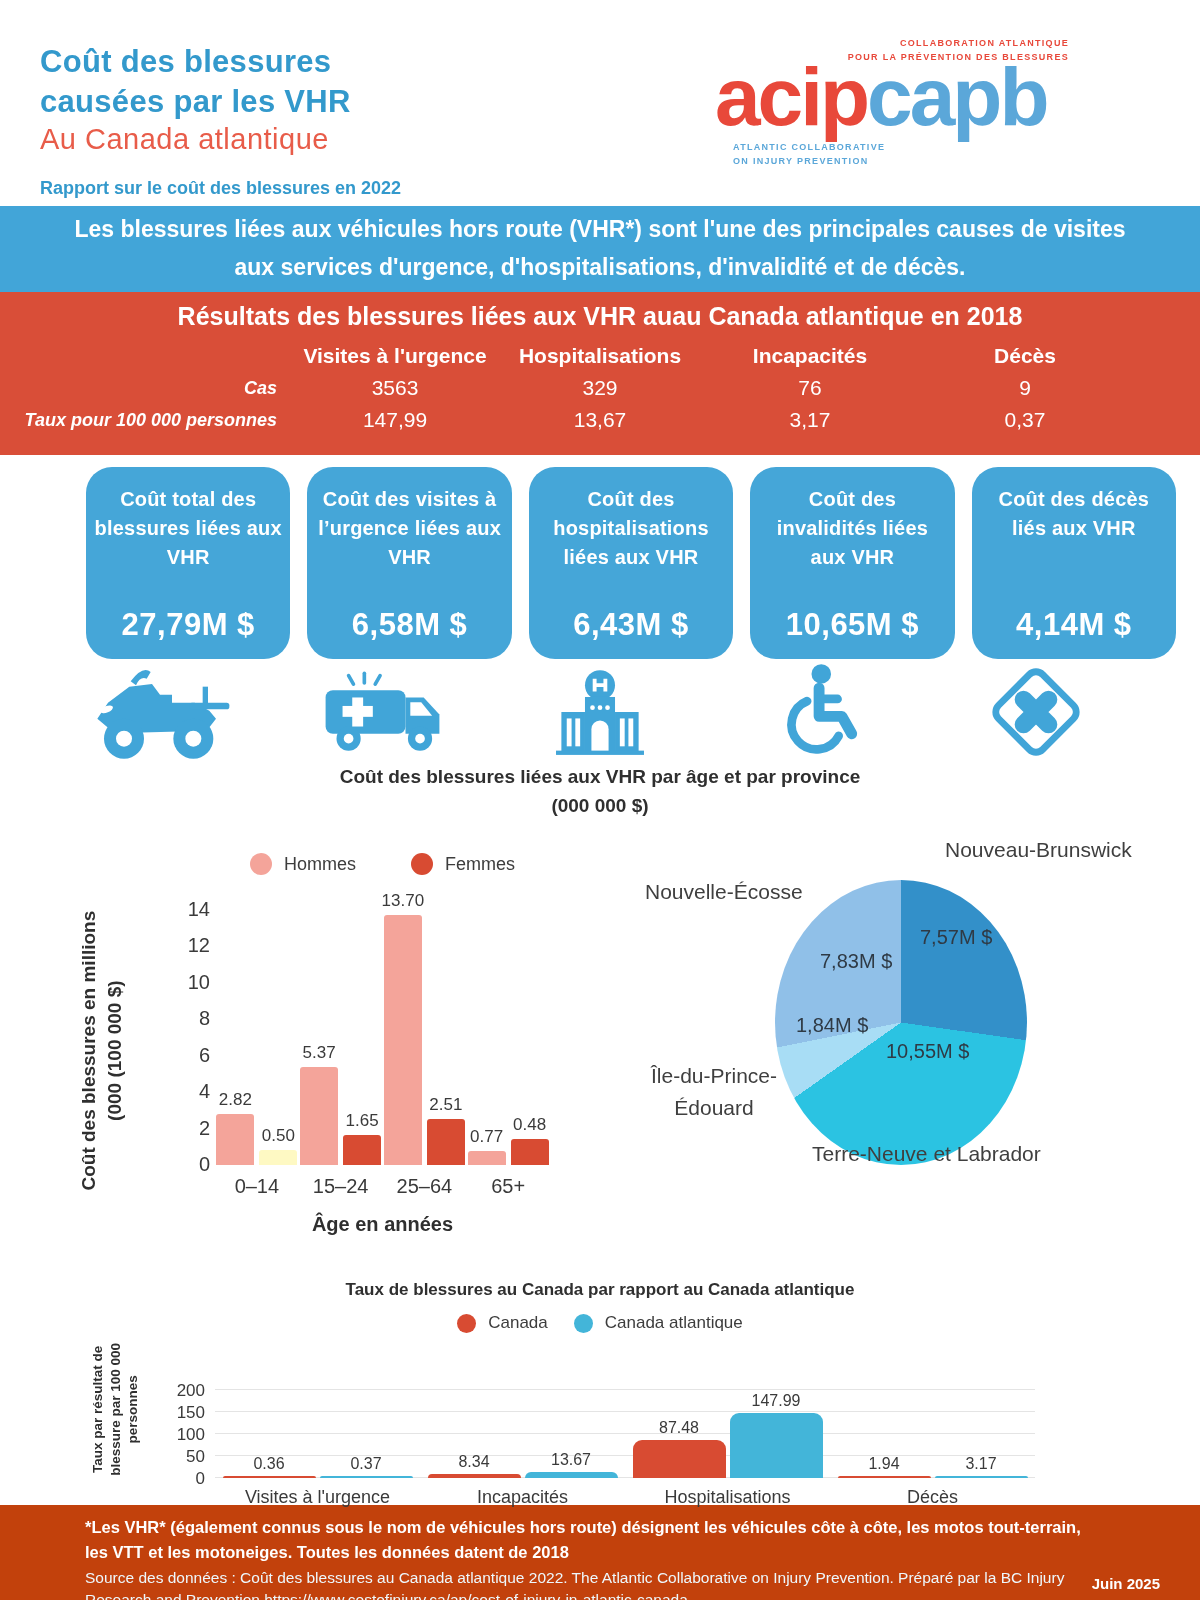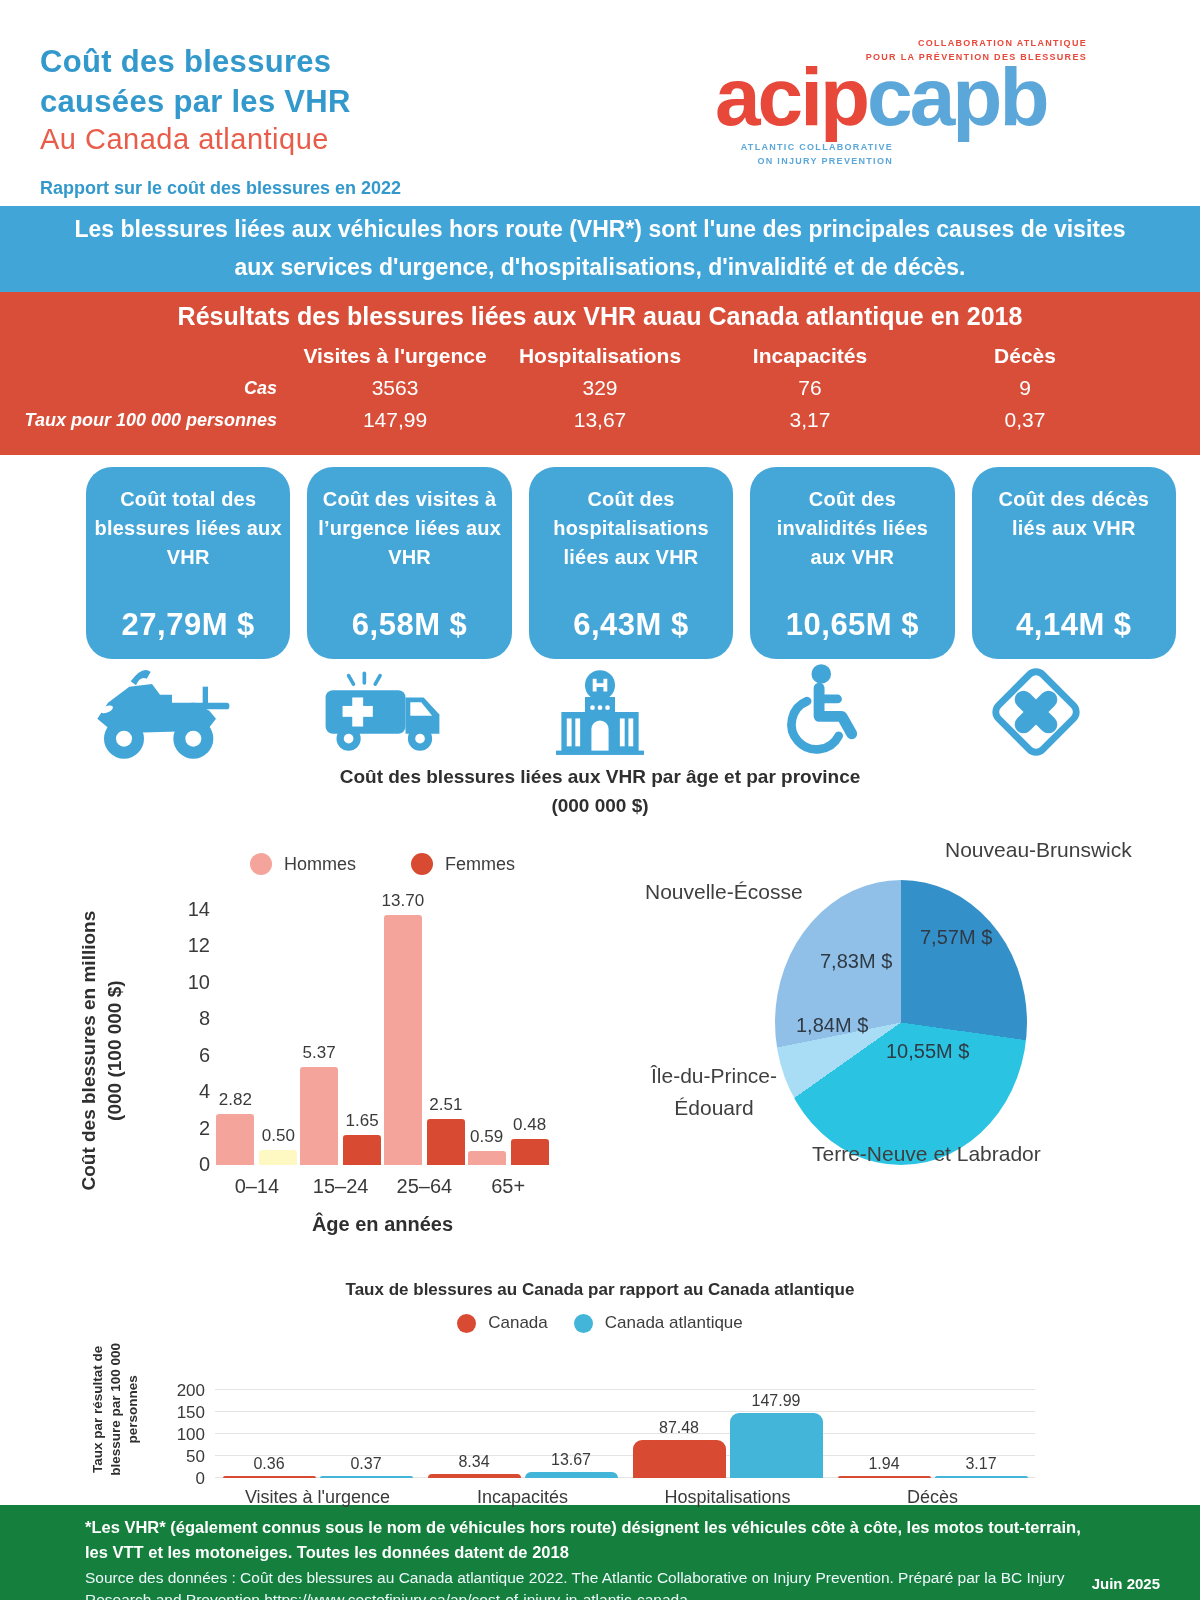--- a/index.html
+++ b/index.html
@@ -8,23 +8,23 @@
 
   
   .hdr-title{position:absolute;left:40px;top:42px;}
   .hdr-line{font-size:31px;font-weight:bold;color:#3399cc;line-height:1.28;letter-spacing:.3px;}
   .hdr-sub{font-size:29px;color:#e85c49;margin-top:2px;letter-spacing:.5px;}
   .hdr-report{font-size:18px;font-weight:bold;color:#3399cc;margin-top:22px;}
   .logo{position:absolute;left:705px;top:28px;width:440px;height:145px;}
   .logo-word{position:absolute;left:10px;top:28px;font-size:82px;font-weight:bold;letter-spacing:-3px;line-height:1;}
   .logo-red{color:#e8483a;}
   .logo-blue{color:#5ba7d9;}
-  .logo-tag-fr{position:absolute;right:58px;top:8px;text-align:right;color:#e8483a;
+  .logo-tag-fr{position:absolute;right:76px;top:8px;text-align:right;color:#e8483a;
                font-size:9px;font-weight:bold;letter-spacing:1.3px;line-height:1.6;}
-  .logo-tag-en{position:absolute;left:28px;top:112px;text-align:right;color:#5ba7d9;
+  .logo-tag-en{position:absolute;left:28px;top:112px;color:#5ba7d9;
                font-size:9px;font-weight:bold;letter-spacing:1.3px;line-height:1.6;width:160px;}
 
   
   .banner{position:absolute;left:0;top:206px;width:1200px;height:86px;background:#42a5d8;
           display:flex;align-items:center;justify-content:center;}
   .banner-text{color:#fff;font-size:23px;font-weight:bold;text-align:center;line-height:1.65;width:1060px;}
 
   
   .results{position:absolute;left:0;top:292px;width:1200px;height:163px;background:#d94e38;color:#fff;}
   .results-title{text-align:center;font-size:25px;font-weight:bold;padding-top:10px;}
@@ -99,21 +99,21 @@
   .grid2{position:absolute;left:0;width:820px;height:1px;background:#e4e4e4;}
   .gridbox2{position:absolute;left:145px;top:85px;width:820px;height:88px;}
   .group2{position:relative;display:flex;align-items:flex-end;gap:4px;z-index:1;}
   .bar2{width:93px;position:relative;border-radius:9px 9px 0 0;}
   .vlabel2{position:absolute;bottom:100%;left:50%;transform:translateX(-50%);
            margin-bottom:3px;font-size:16px;color:#3a3a3a;white-space:nowrap;}
   .cat2{position:absolute;top:100%;left:50%;transform:translateX(-50%);
         margin-top:9px;font-size:18px;color:#3a3a3a;white-space:nowrap;}
 
   
-  .footer{position:absolute;left:0;top:1505px;width:1200px;height:95px;background:#15803d;color:#fff;}
+  .footer{position:absolute;left:0;top:1505px;width:1200px;height:95px;background:#c2410c;color:#fff;}
   .foot-note{position:absolute;left:85px;top:10px;width:1020px;font-size:16.5px;font-weight:bold;line-height:1.5;}
   .foot-src{position:absolute;left:85px;top:62px;width:1000px;font-size:15.5px;line-height:1.45;color:#eef8fd;}
   .foot-date{position:absolute;right:40px;bottom:8px;font-size:15px;font-weight:bold;}
 </style>
 </head>
 <body>
 
 <div class="page">
 
   <div class="hdr-title">
@@ -305,21 +305,21 @@
           <div class="bar1" style="height: 249.536px; background: rgb(244, 164, 154);">
             <div class="vlabel1">13.70</div>
           </div>
           <div class="bar1" style="height: 45.7179px; background: rgb(216, 75, 50);">
             <div class="vlabel1">2.51</div>
           </div>
           <div class="cat1">25–64</div>
         </div>
         <div class="group1">
           <div class="bar1" style="height: 14.025px; background: rgb(244, 164, 154);">
-            <div class="vlabel1">0.59</div>
+            <div class="vlabel1">0.77</div>
           </div>
           <div class="bar1" style="height: 26px; background: rgb(216, 75, 50);">
             <div class="vlabel1">0.48</div>
           </div>
           <div class="cat1">65+</div>
         </div>
       </div>
     <div class="xlabel1">Âge en années</div>
   </div>
 

